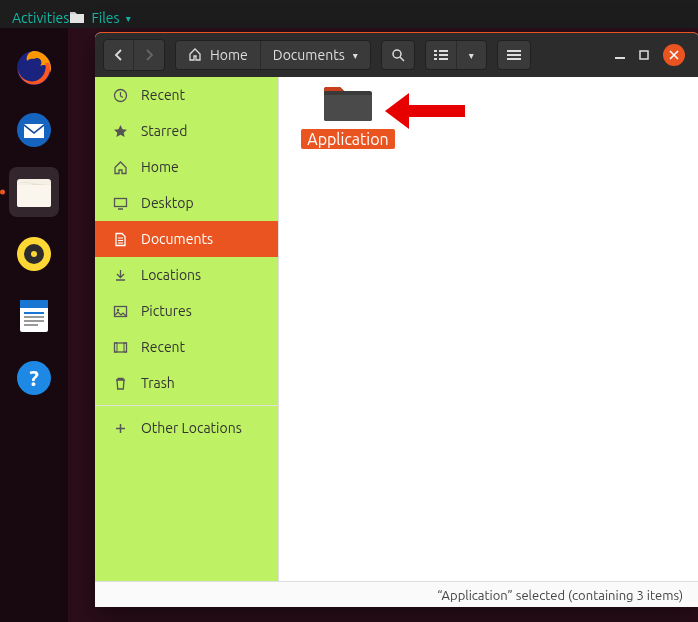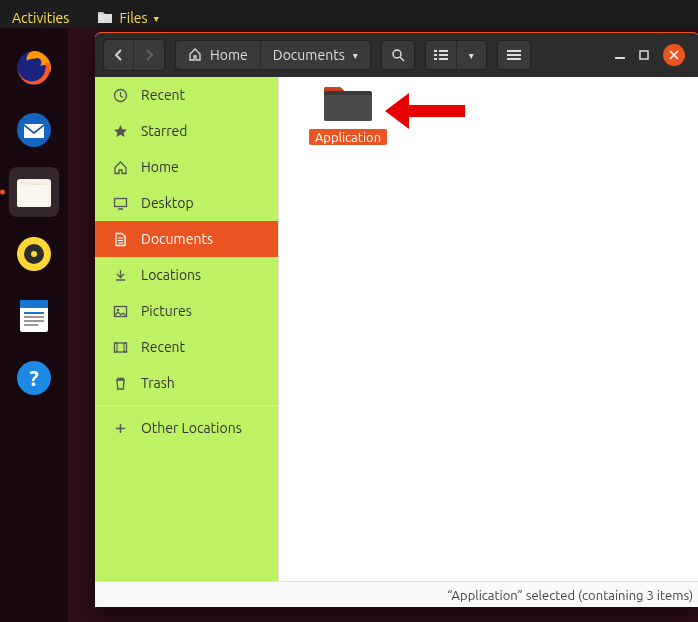--- a/index.html
+++ b/index.html
@@ -1,18 +1,18 @@
 <!DOCTYPE html>
 <html><head>
   <meta charset="utf-8">
   <style>
     * { margin: 0; padding: 0; box-sizing: border-box; font-family: Ubuntu, "Segoe UI", sans-serif; }
     body { background: #1a0a0f; width: 698px; height: 622px; position: relative; overflow: hidden; }
     
-    .top-panel { height: 36px; background: #1d1d1d; display: flex; align-items: center; padding: 0 12px; color: #fde047; font-size: 14px; gap: 28px; }
+    .top-panel { height: 36px; background: #1d1d1d; display: flex; align-items: center; padding: 0 12px; color: #14b8a6; font-size: 14px; }
     .top-panel-item { display: flex; align-items: center; gap: 6px; cursor: pointer; }
     .top-panel-arrow { font-size: 10px; }
     
     .desktop { position: absolute; top: 28px; left: 0; right: 0; bottom: 0; background: #2c0e1a; }
     
     .dock { position: absolute; left: 0; top: 28px; width: 68px; bottom: 0; background: rgba(20,8,14,0.85); display: flex; flex-direction: column; align-items: center; padding-top: 15px; gap: 12px; }
     .dock-item { width: 50px; height: 50px; border-radius: 8px; display: flex; align-items: center; justify-content: center; position: relative; }
     .dock-item.active { background: rgba(255,255,255,0.12); }
     .dock-indicator { position: absolute; left: -9px; top: 50%; transform: translateY(-50%); width: 5px; height: 5px; background: #e95420; border-radius: 50%; }
     
@@ -38,25 +38,25 @@
     .sidebar { width: 184px; background: #bef264; border-right: 1px solid #ddd; display: flex; flex-direction: column; }
     .sidebar-item { display: flex; align-items: center; gap: 12px; padding: 10px 16px; color: #333; font-size: 14px; cursor: pointer; }
     .sidebar-item.active { background: #e95420; color: #fff; }
     .sidebar-item .icon-slot { width: 18px; display: flex; justify-content: center; color: #555; }
     .sidebar-item.active .icon-slot { color: #fff; }
     .sidebar-sep { height: 1px; background: #e0e0e0; margin: 4px 0; }
     
     .content { flex: 1; background: #fff; position: relative; }
     .folder-item { position: absolute; left: 26px; top: 6px; width: 86px; display: flex; flex-direction: column; align-items: center; cursor: pointer; }
     .folder-icon { width: 52px; height: 40px; position: relative; }
-    .folder-label { margin-top: 6px; background: #e95420; color: #fff; padding: 1px 6px; font-size: 13px; border-radius: 2px; }
+    .folder-label { margin-top: 6px; background: #e95420; color: #fff; padding: 1px 6px; font-size: 16px; border-radius: 2px; }
     
     .pointer-arrow { position: absolute; left: 106px; top: 16px; }
     
-    .statusbar { height: 26px; border-top: 1px solid #ddd; background: #fafafa; display: flex; align-items: center; justify-content: flex-end; padding: 0 6px; font-size: 13px; color: #444; }
+    .statusbar { height: 26px; border-top: 1px solid #ddd; background: #fafafa; display: flex; align-items: center; justify-content: flex-end; padding: 0 16px; font-size: 13px; color: #444; }
   </style>
 </head>
 <body>
 
 <div class="top-panel">
   <div class="top-panel-item">
     <span>Activities</span>
   </div>
   <div class="top-panel-item">
     <span>

